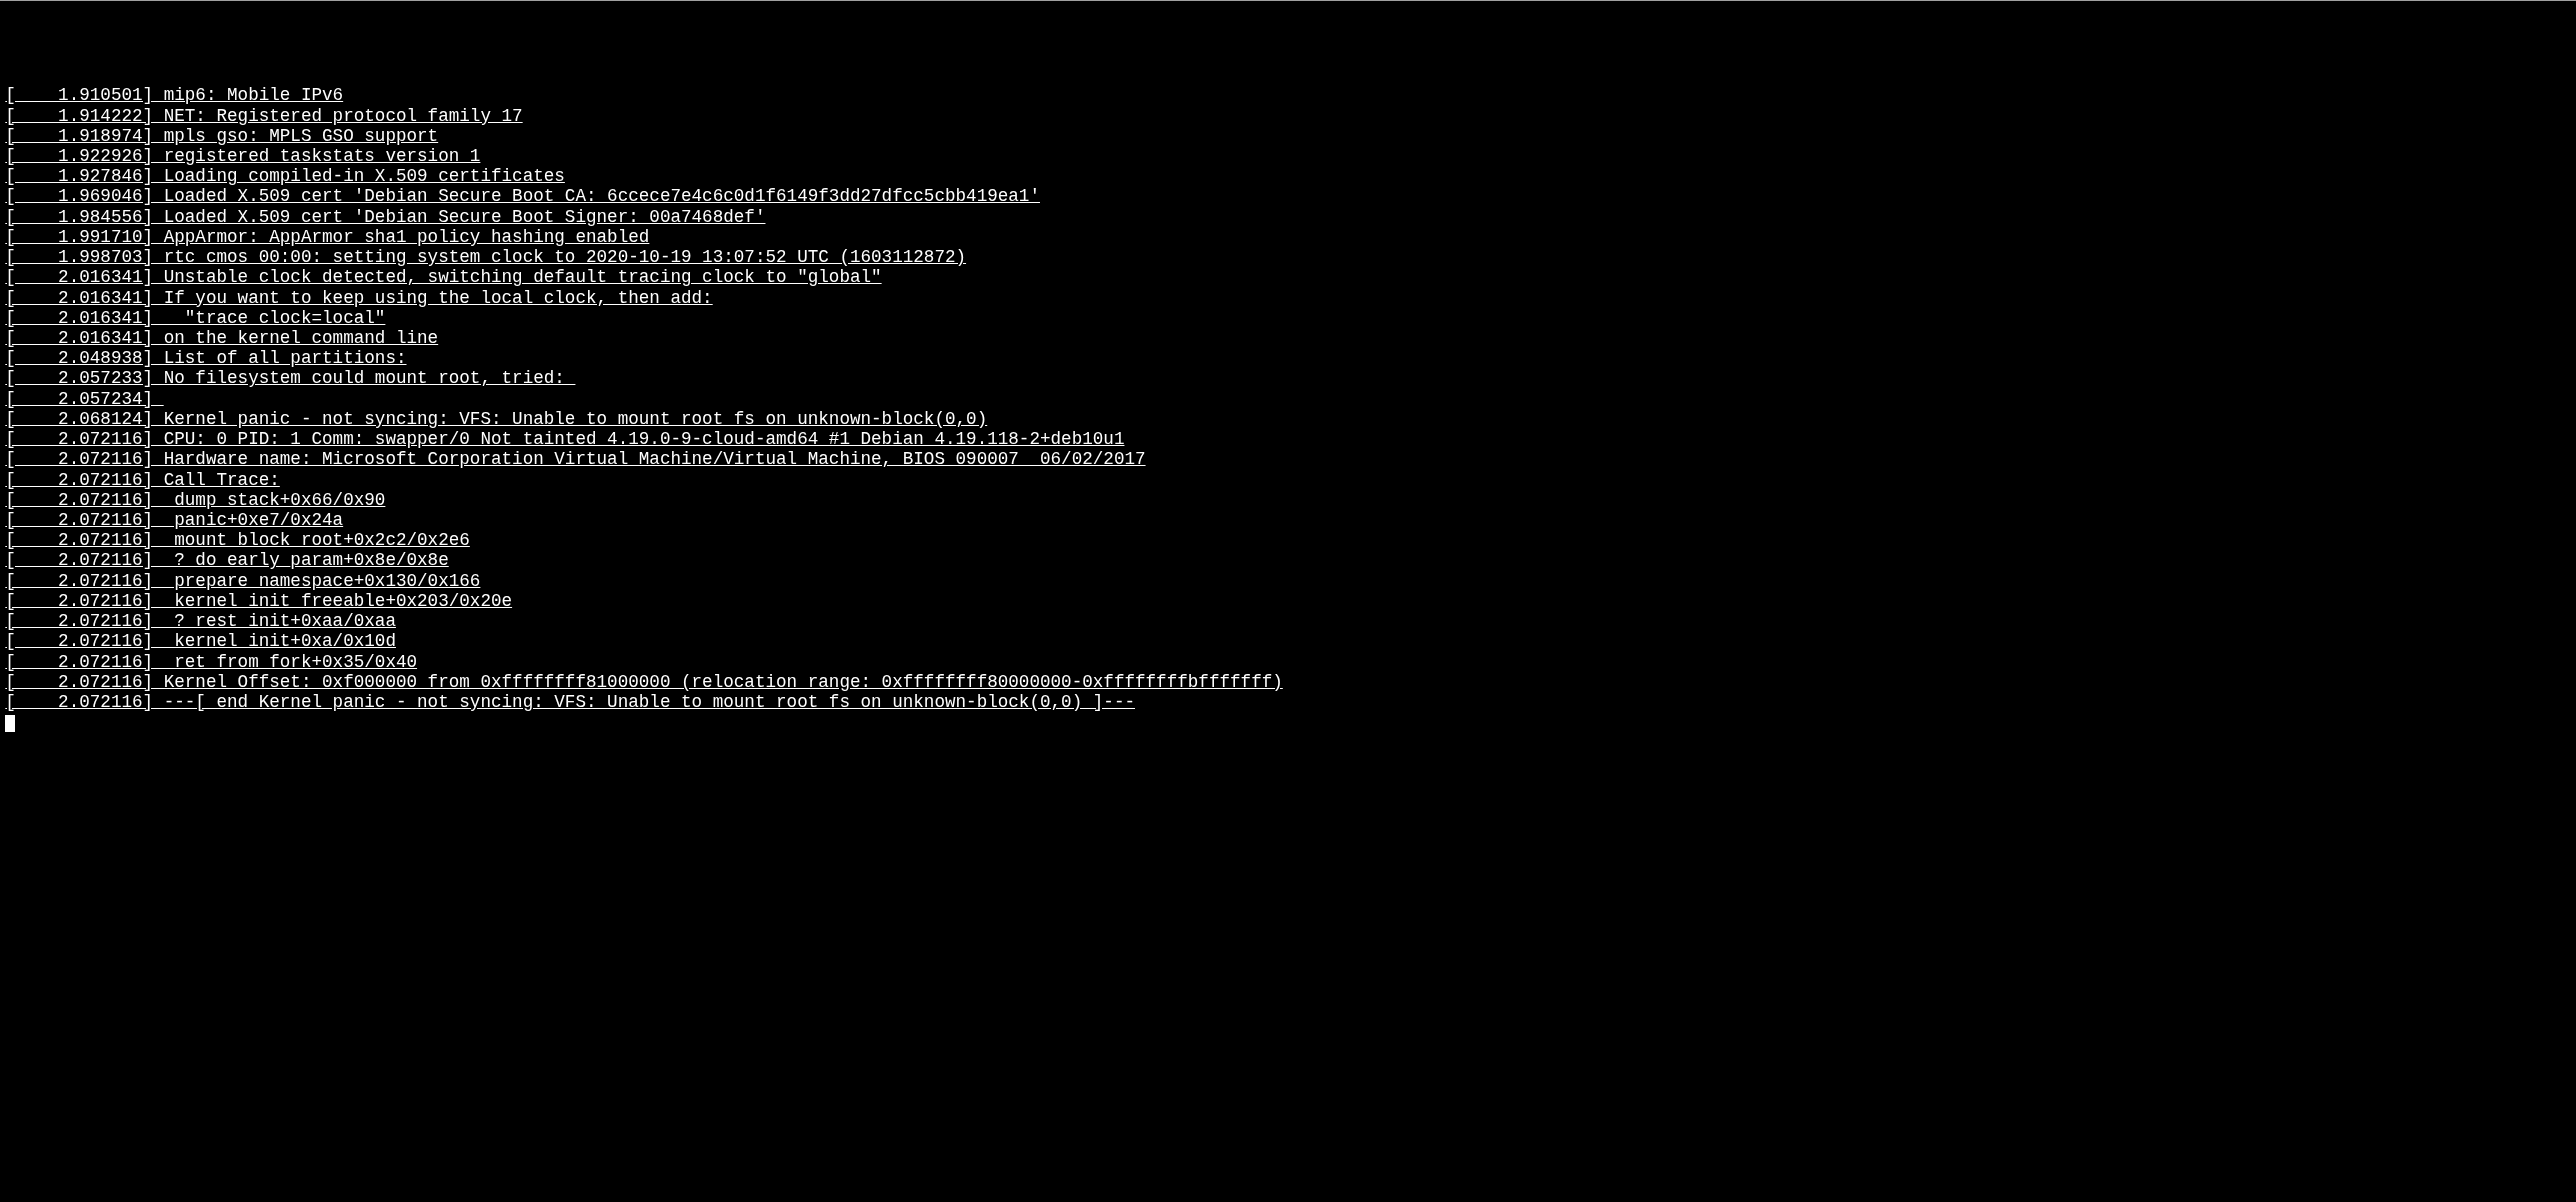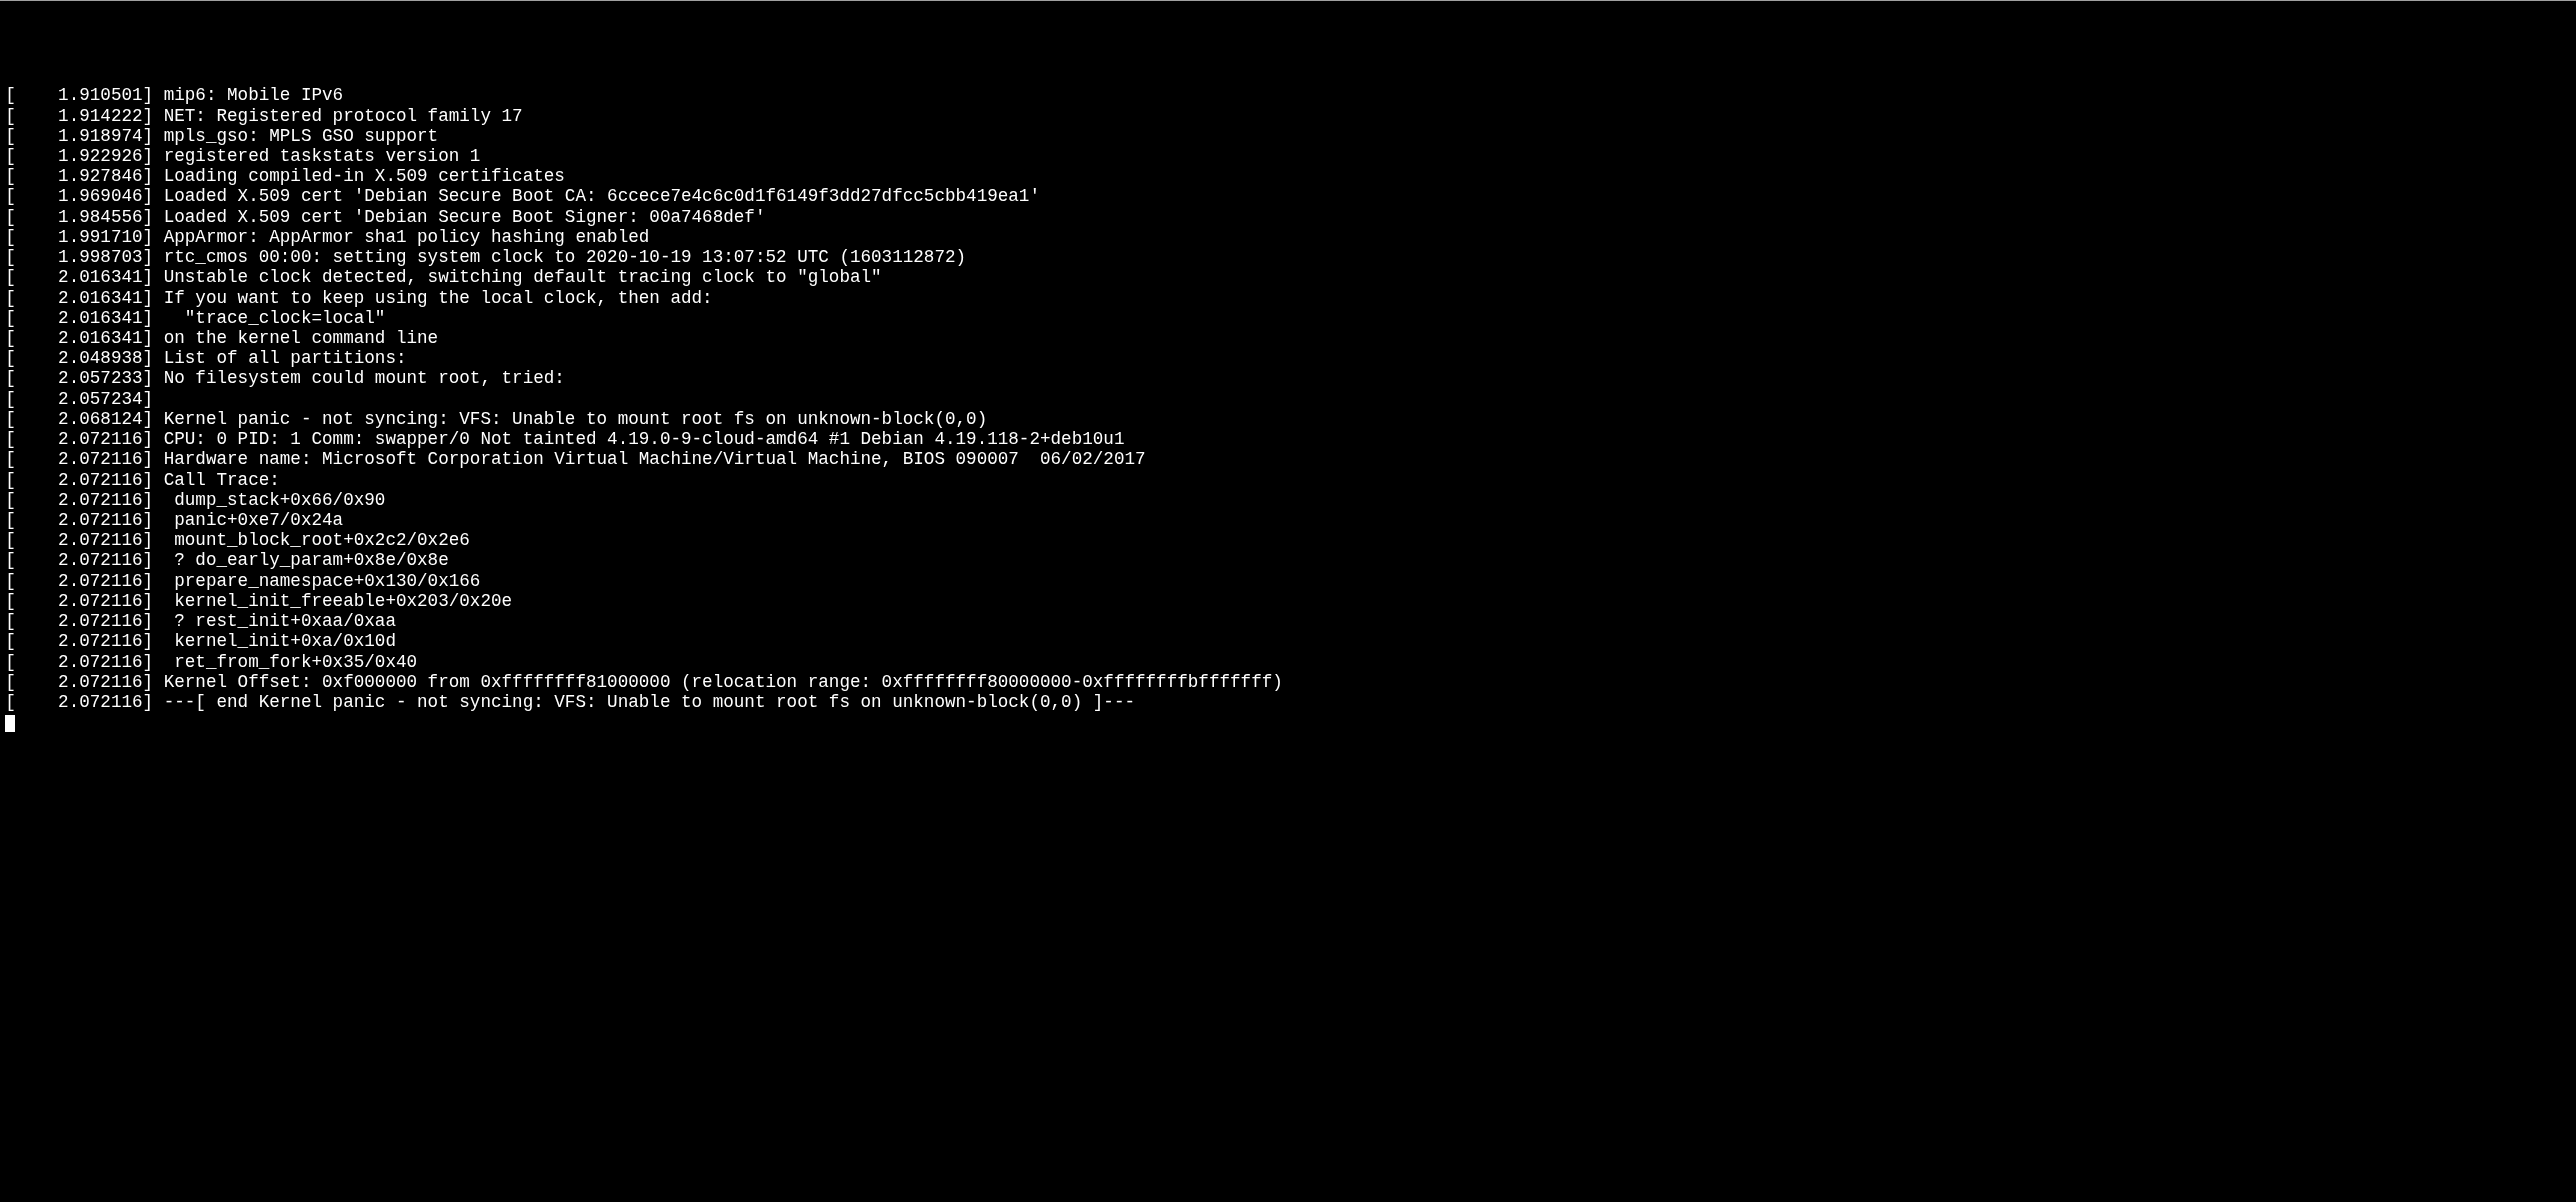--- a/index.html
+++ b/index.html
@@ -15,20 +15,21 @@
       line-height: 1.15;
       padding: 3.5px 5.3px;
       white-space: pre;
       overflow-x: auto;
       width: 2576px;
       min-height: 1202px;
       border-top: 1.8px solid #a0a0a0;
     }
     .log-line {
       display: block;
+      text-decoration: underline;
     }
     .cursor {
       display: inline-block;
       width: 9.7px;
       height: 17.6px;
       background: #ffffff;
       vertical-align: bottom;
     }
   </style>
 </head>

